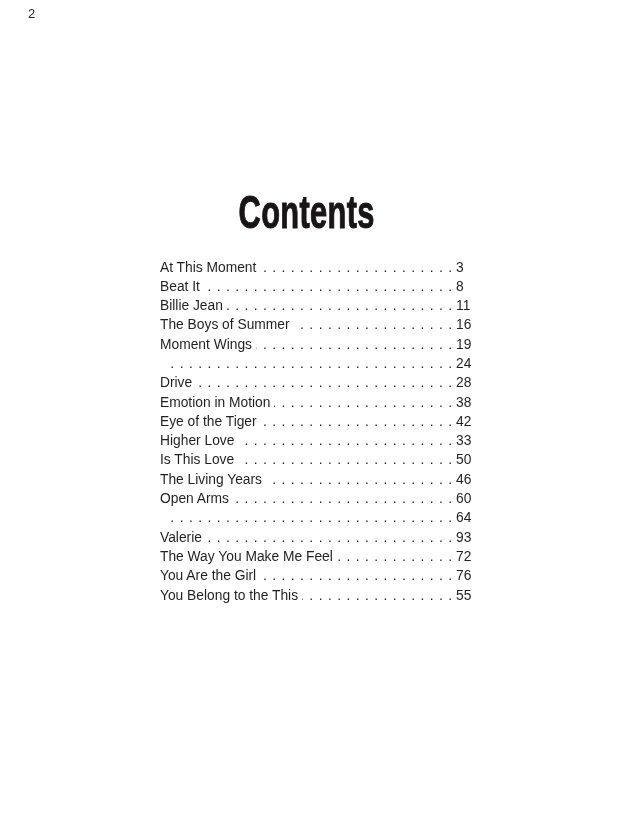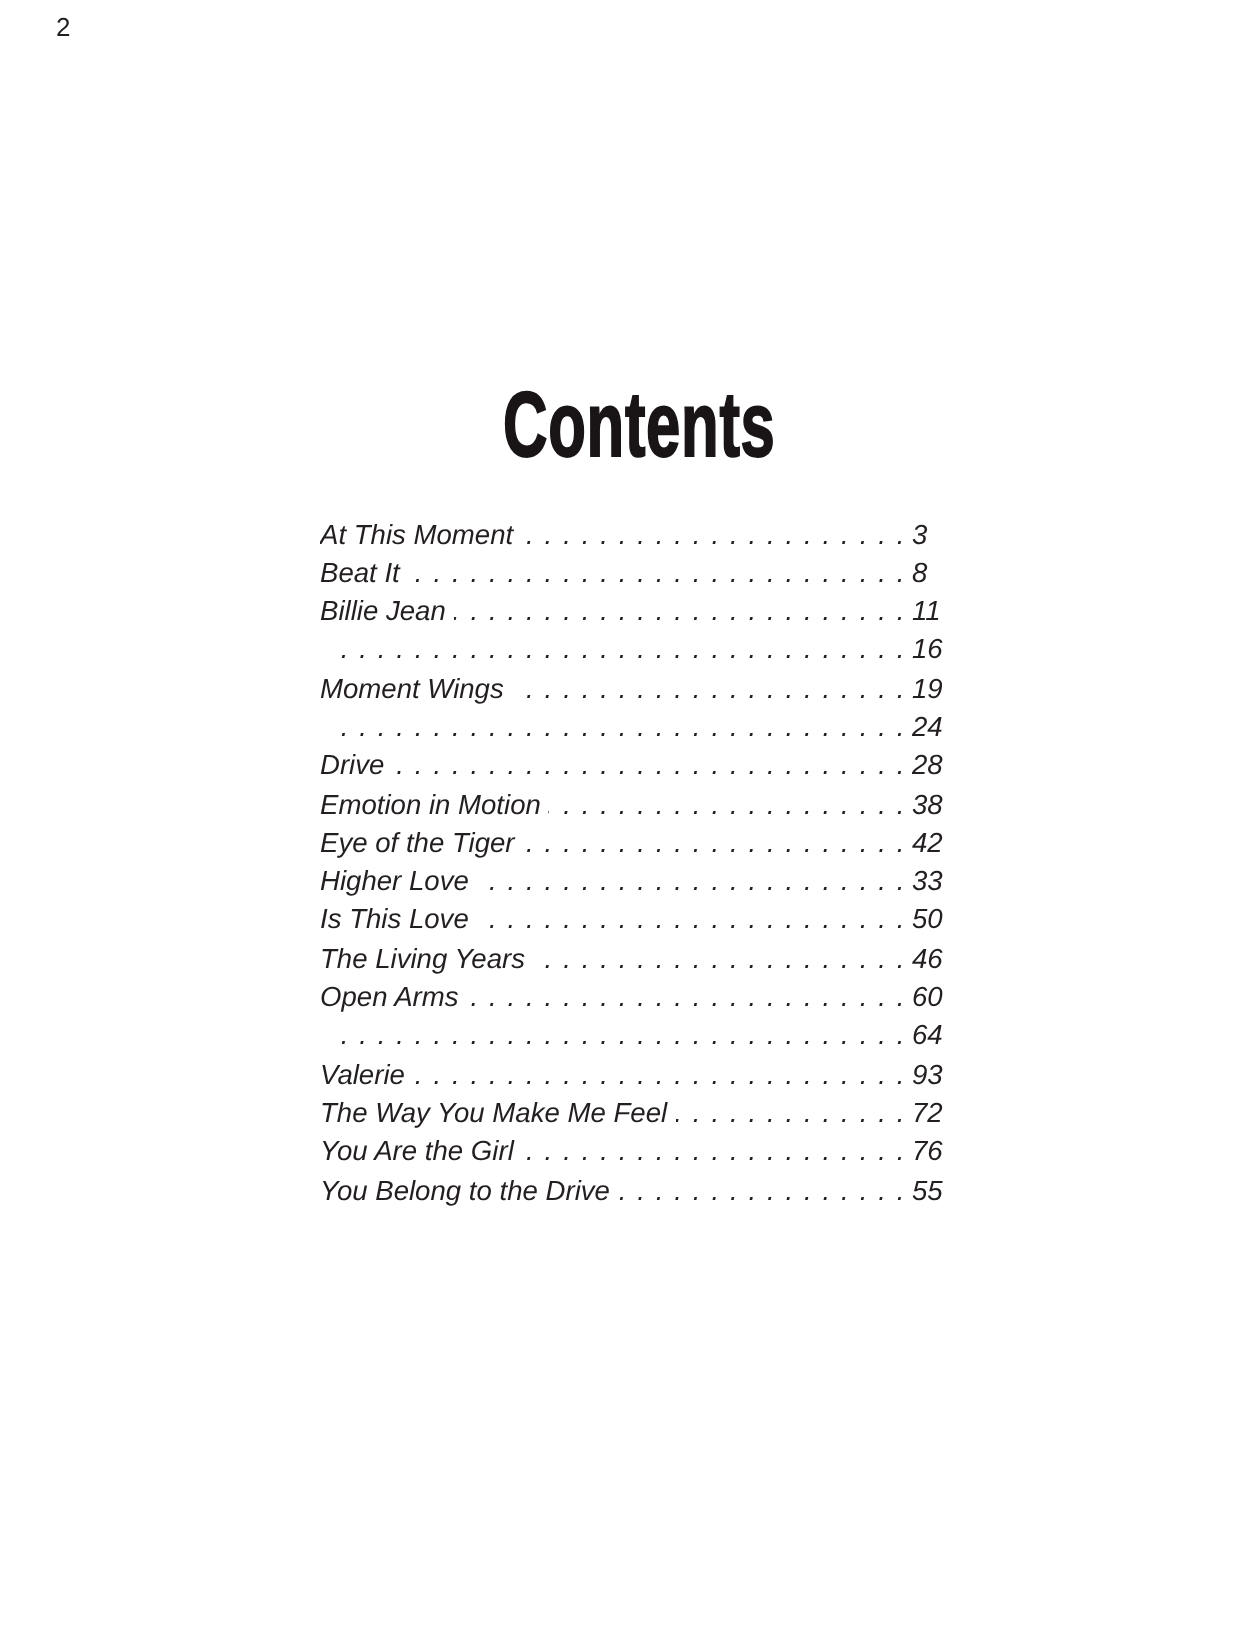--- a/index.html
+++ b/index.html
@@ -23,21 +23,21 @@
   .folio {
     position: absolute;
     left: 28px;
     top: 6px;
     font-size: 13px;
     line-height: 15px;
     color: var(--text);
   }
   .heading-wrap {
     position: absolute;
-    left: 164px;
+    left: 151px;
     top: 189px;
     width: 312px;
     height: 46px;
     text-align: center;
   }
   .heading-wrap h1 {
     display: inline-block;
     margin: 0;
     padding: 0;
     font-size: 46px;
@@ -56,21 +56,20 @@
     top: 257.5px;
     width: 312px;
     font-size: 13.8px;
   }
   .toc-row {
     display: flex;
     align-items: flex-start;
     height: 19.3px;
     line-height: 19.3px;
     overflow: hidden;
-    font-style: italic;
   }
   .toc-title {
     white-space: nowrap;
     flex: 0 0 auto;
   }
   .dot-leader {
     flex: 1 1 auto;
     overflow: hidden;
     white-space: nowrap;
     direction: rtl;
@@ -107,20 +106,21 @@
     <span class="toc-page">8</span>
   </div>
 
   <div class="toc-row">
     <span class="toc-title">Billie Jean</span>
     <span class="dot-leader" aria-hidden="true">. . . . . . . . . . . . . . . . . . . . . . . . . . . . . . . . . . . . . . . . . . . . . . . . . . . . . . . . . . . . </span>
     <span class="toc-page">11</span>
   </div>
 
   <div class="toc-row">
+    <span class="toc-title">The Boys of Summer</span>
     <span class="dot-leader" aria-hidden="true">. . . . . . . . . . . . . . . . . . . . . . . . . . . . . . . . . . . . . . . . . . . . . . . . . . . . . . . . . . . . </span>
     <span class="toc-page">16</span>
   </div>
 
   <div class="toc-row">
     <span class="toc-title">Moment Wings</span>
     <span class="dot-leader" aria-hidden="true">. . . . . . . . . . . . . . . . . . . . . . . . . . . . . . . . . . . . . . . . . . . . . . . . . . . . . . . . . . . . </span>
     <span class="toc-page">19</span>
   </div>
 
@@ -188,17 +188,17 @@
     <span class="toc-page">72</span>
   </div>
 
   <div class="toc-row">
     <span class="toc-title">You Are the Girl</span>
     <span class="dot-leader" aria-hidden="true">. . . . . . . . . . . . . . . . . . . . . . . . . . . . . . . . . . . . . . . . . . . . . . . . . . . . . . . . . . . . </span>
     <span class="toc-page">76</span>
   </div>
 
   <div class="toc-row">
-    <span class="toc-title">You Belong to the Drive</span>
+    <span class="toc-title">You Belong to the This</span>
     <span class="dot-leader" aria-hidden="true">. . . . . . . . . . . . . . . . . . . . . . . . . . . . . . . . . . . . . . . . . . . . . . . . . . . . . . . . . . . . </span>
     <span class="toc-page">55</span>
   </div>
 </div>
 
 </body></html>

